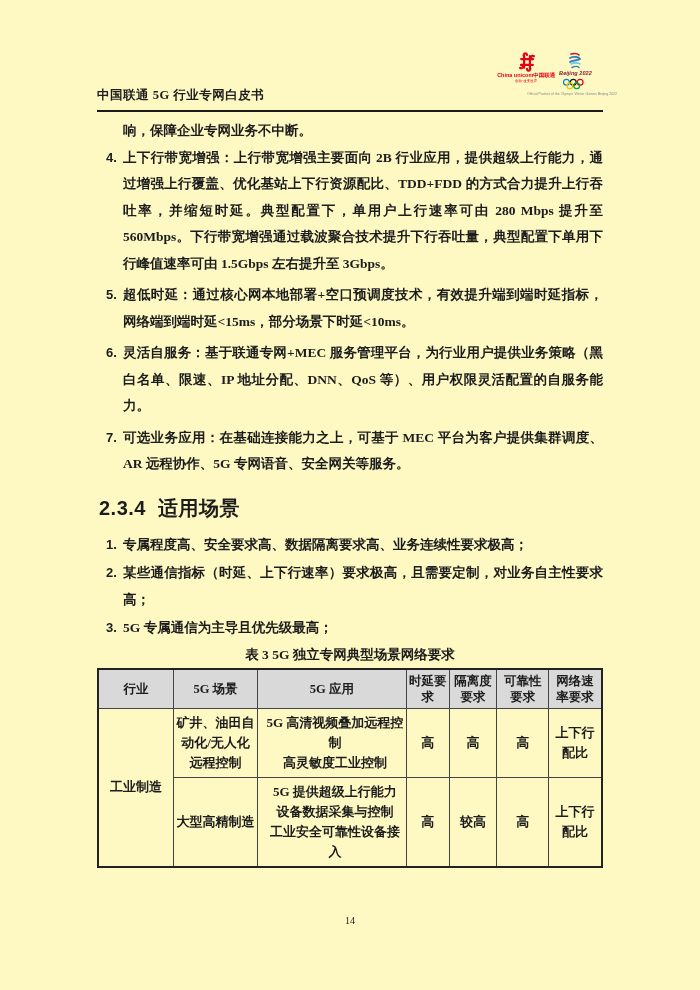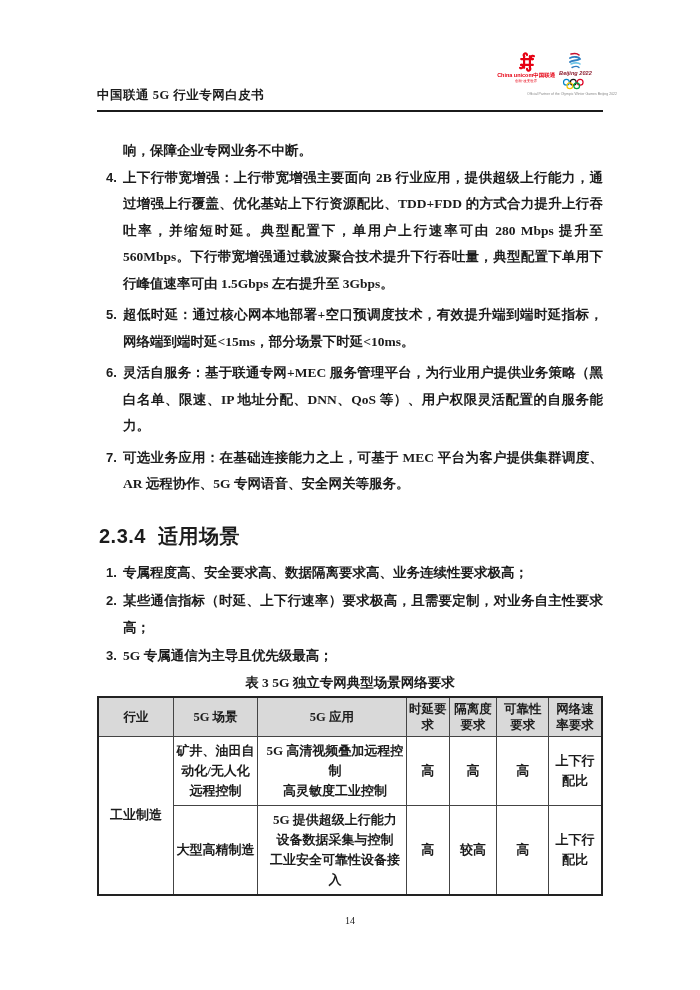--- a/index.html
+++ b/index.html
@@ -1,21 +1,21 @@
 <!DOCTYPE html>
 <html><head>
 <meta charset="utf-8">
 <style>
   * { margin:0; padding:0; box-sizing:border-box; }
   html,body { background:#888; }
   .page {
     position:relative;
     width:700px; height:990px;
     margin:0 auto;
-    background:#ffffff;
+    background:#fef9c3;
     font-family:"Liberation Serif","DejaVu Serif",serif;
     color:#1c1c1c;
     overflow:hidden;
   }
   
   .doc-header-title{
     position:absolute; left:97px; top:87px;
     font-size:12.5px; font-weight:600; letter-spacing:.5px;
   }
   .header-rule{
@@ -42,28 +42,28 @@
     font-family:"Liberation Sans",sans-serif; font-style:italic;}
   .bj-rings{ width:26px; height:12px; }
   .partner-line{ color:#8a8a8a; font-size:7px; line-height:8px; white-space:nowrap;
     transform:scale(.5); transform-origin:center top; text-align:center; margin-top:2px;
     font-family:"Liberation Sans",sans-serif;}
   
   .content{
     position:absolute; left:97px; top:118px; width:506px;
     font-size:13.5px; font-weight:600; line-height:26.5px;
   }
-  .intro-line{ padding-left:26px;margin-top:20px; }
+  .intro-line{ padding-left:26px; }
   .num-item{ display:flex; margin-bottom:5px; }
   .num-item .num{ width:26px; padding-left:9px; font-weight:700;
     font-family:"Liberation Sans",sans-serif; font-size:13px; }
   .num-item .txt{ flex:1; text-align:justify; }
   .section-heading{
     font-size:20px; font-weight:700; line-height:28px;
-    margin:24px 0 10px 2px; letter-spacing:.5px;
+    margin:16px 0 10px 2px; letter-spacing:.5px;
     font-family:"Liberation Sans",sans-serif;
   }
   .section-heading .sec-num{ margin-right:12px; }
   .para{ text-align:justify; text-indent:32px; }
   .features{ margin-top:2px; }
   .features .num-item{ margin-bottom:2px; }
   .lead-in{ text-indent:32px; }
   
   .tbl-caption{ text-align:center; font-weight:700; font-size:13.5px;
     line-height:22px; margin-top:0; }

